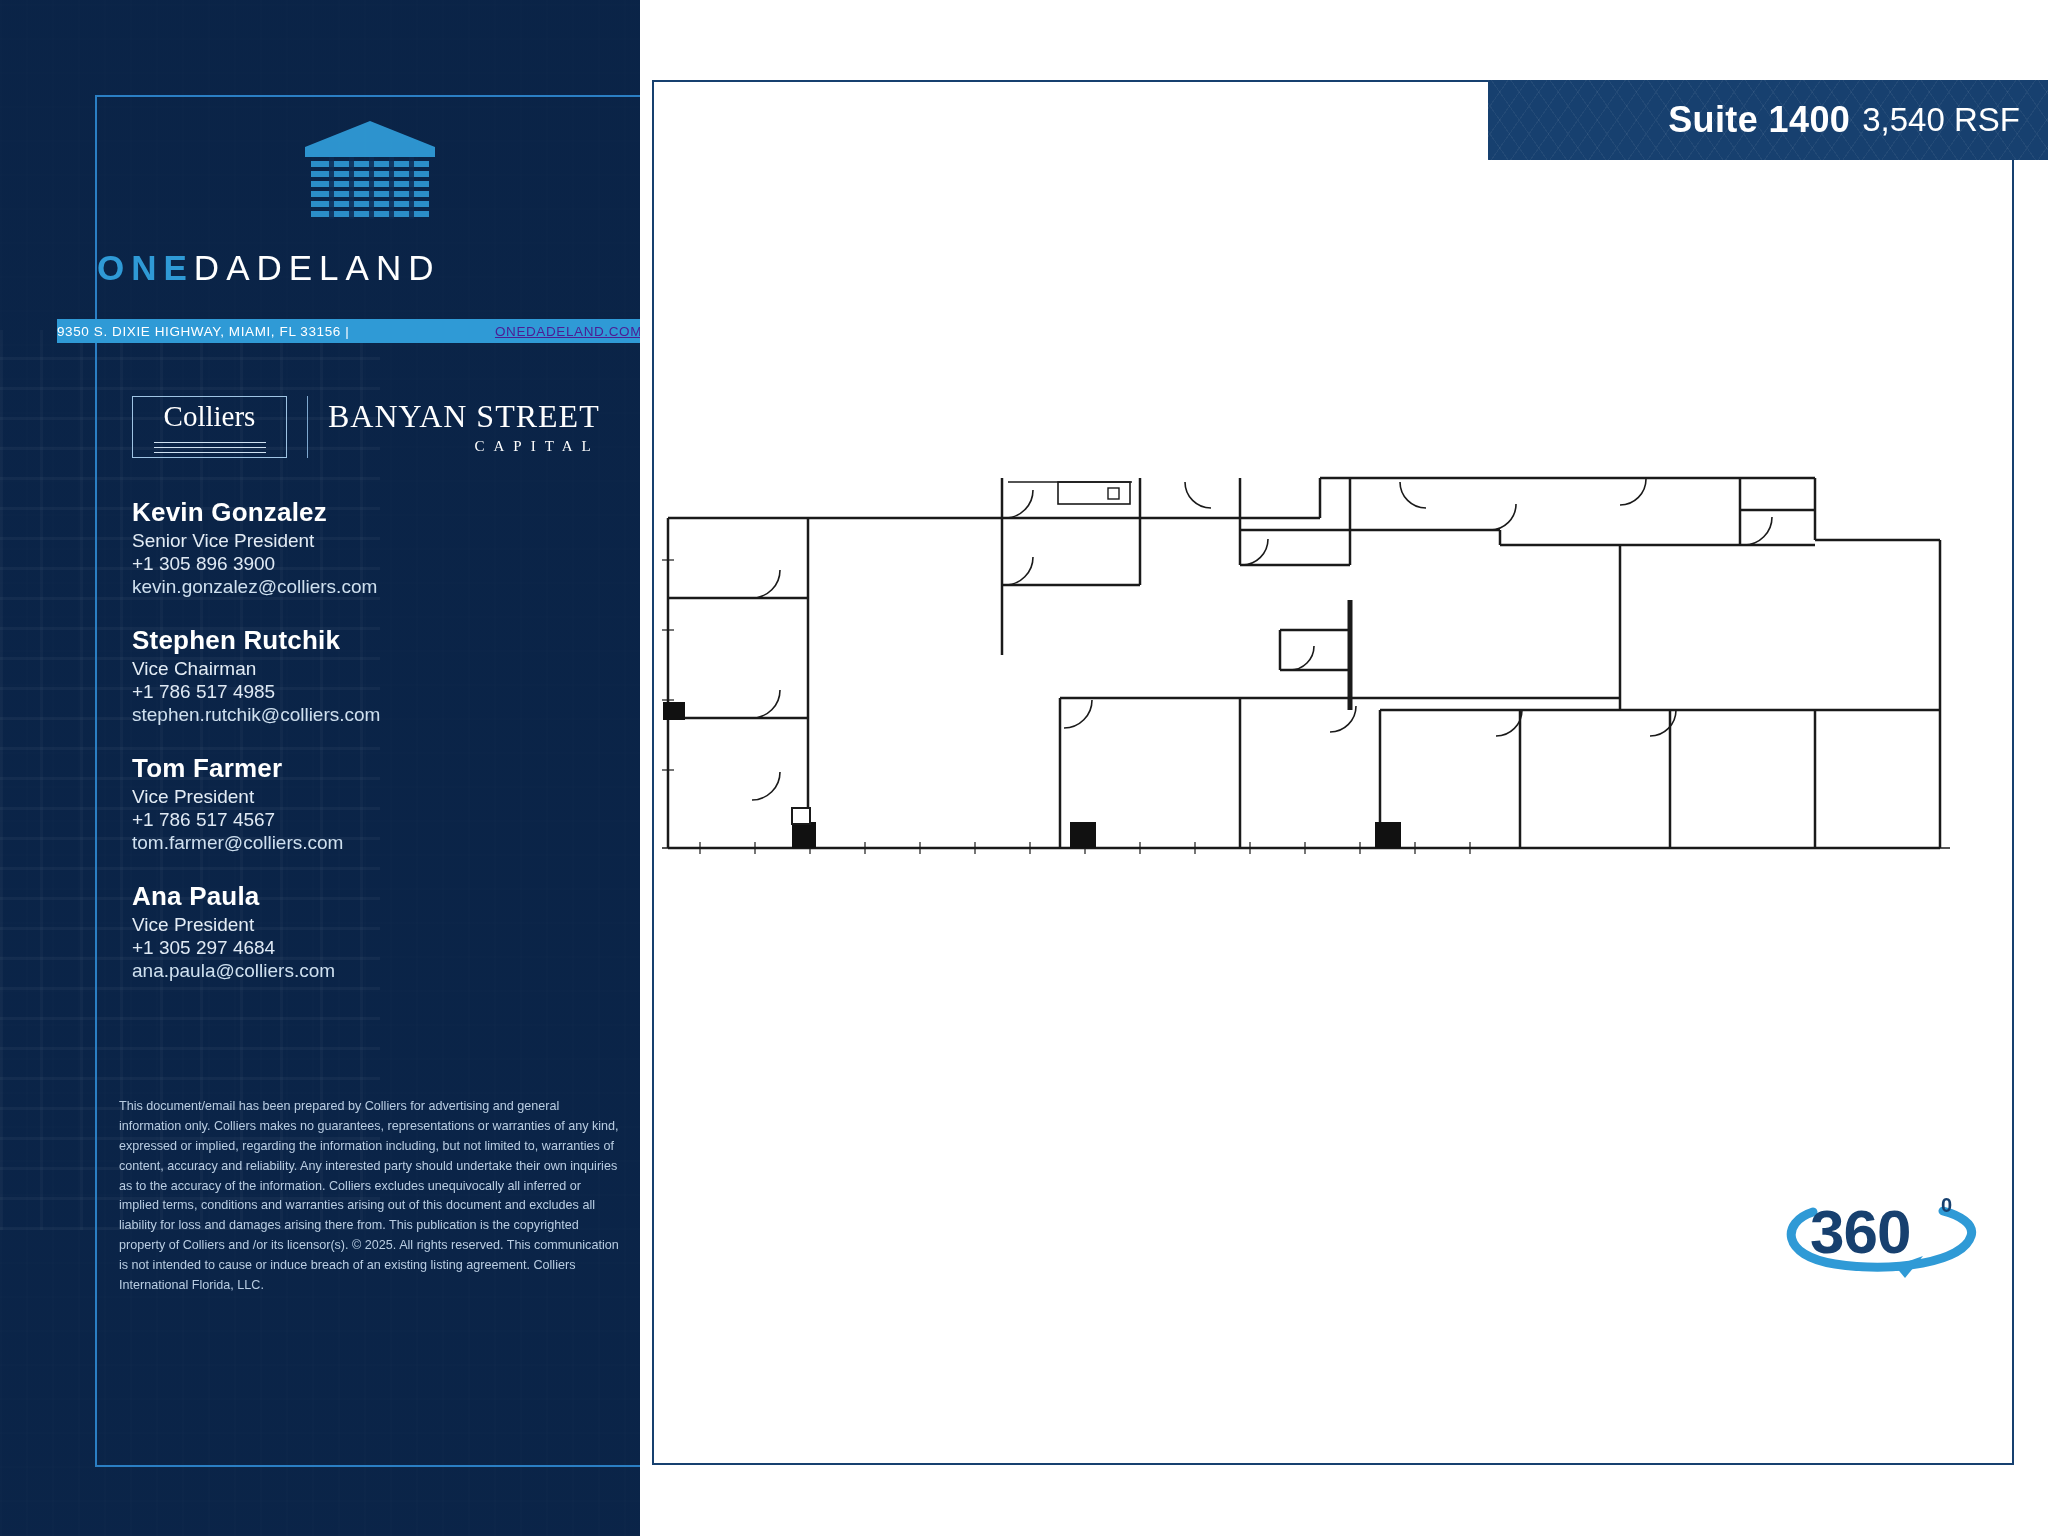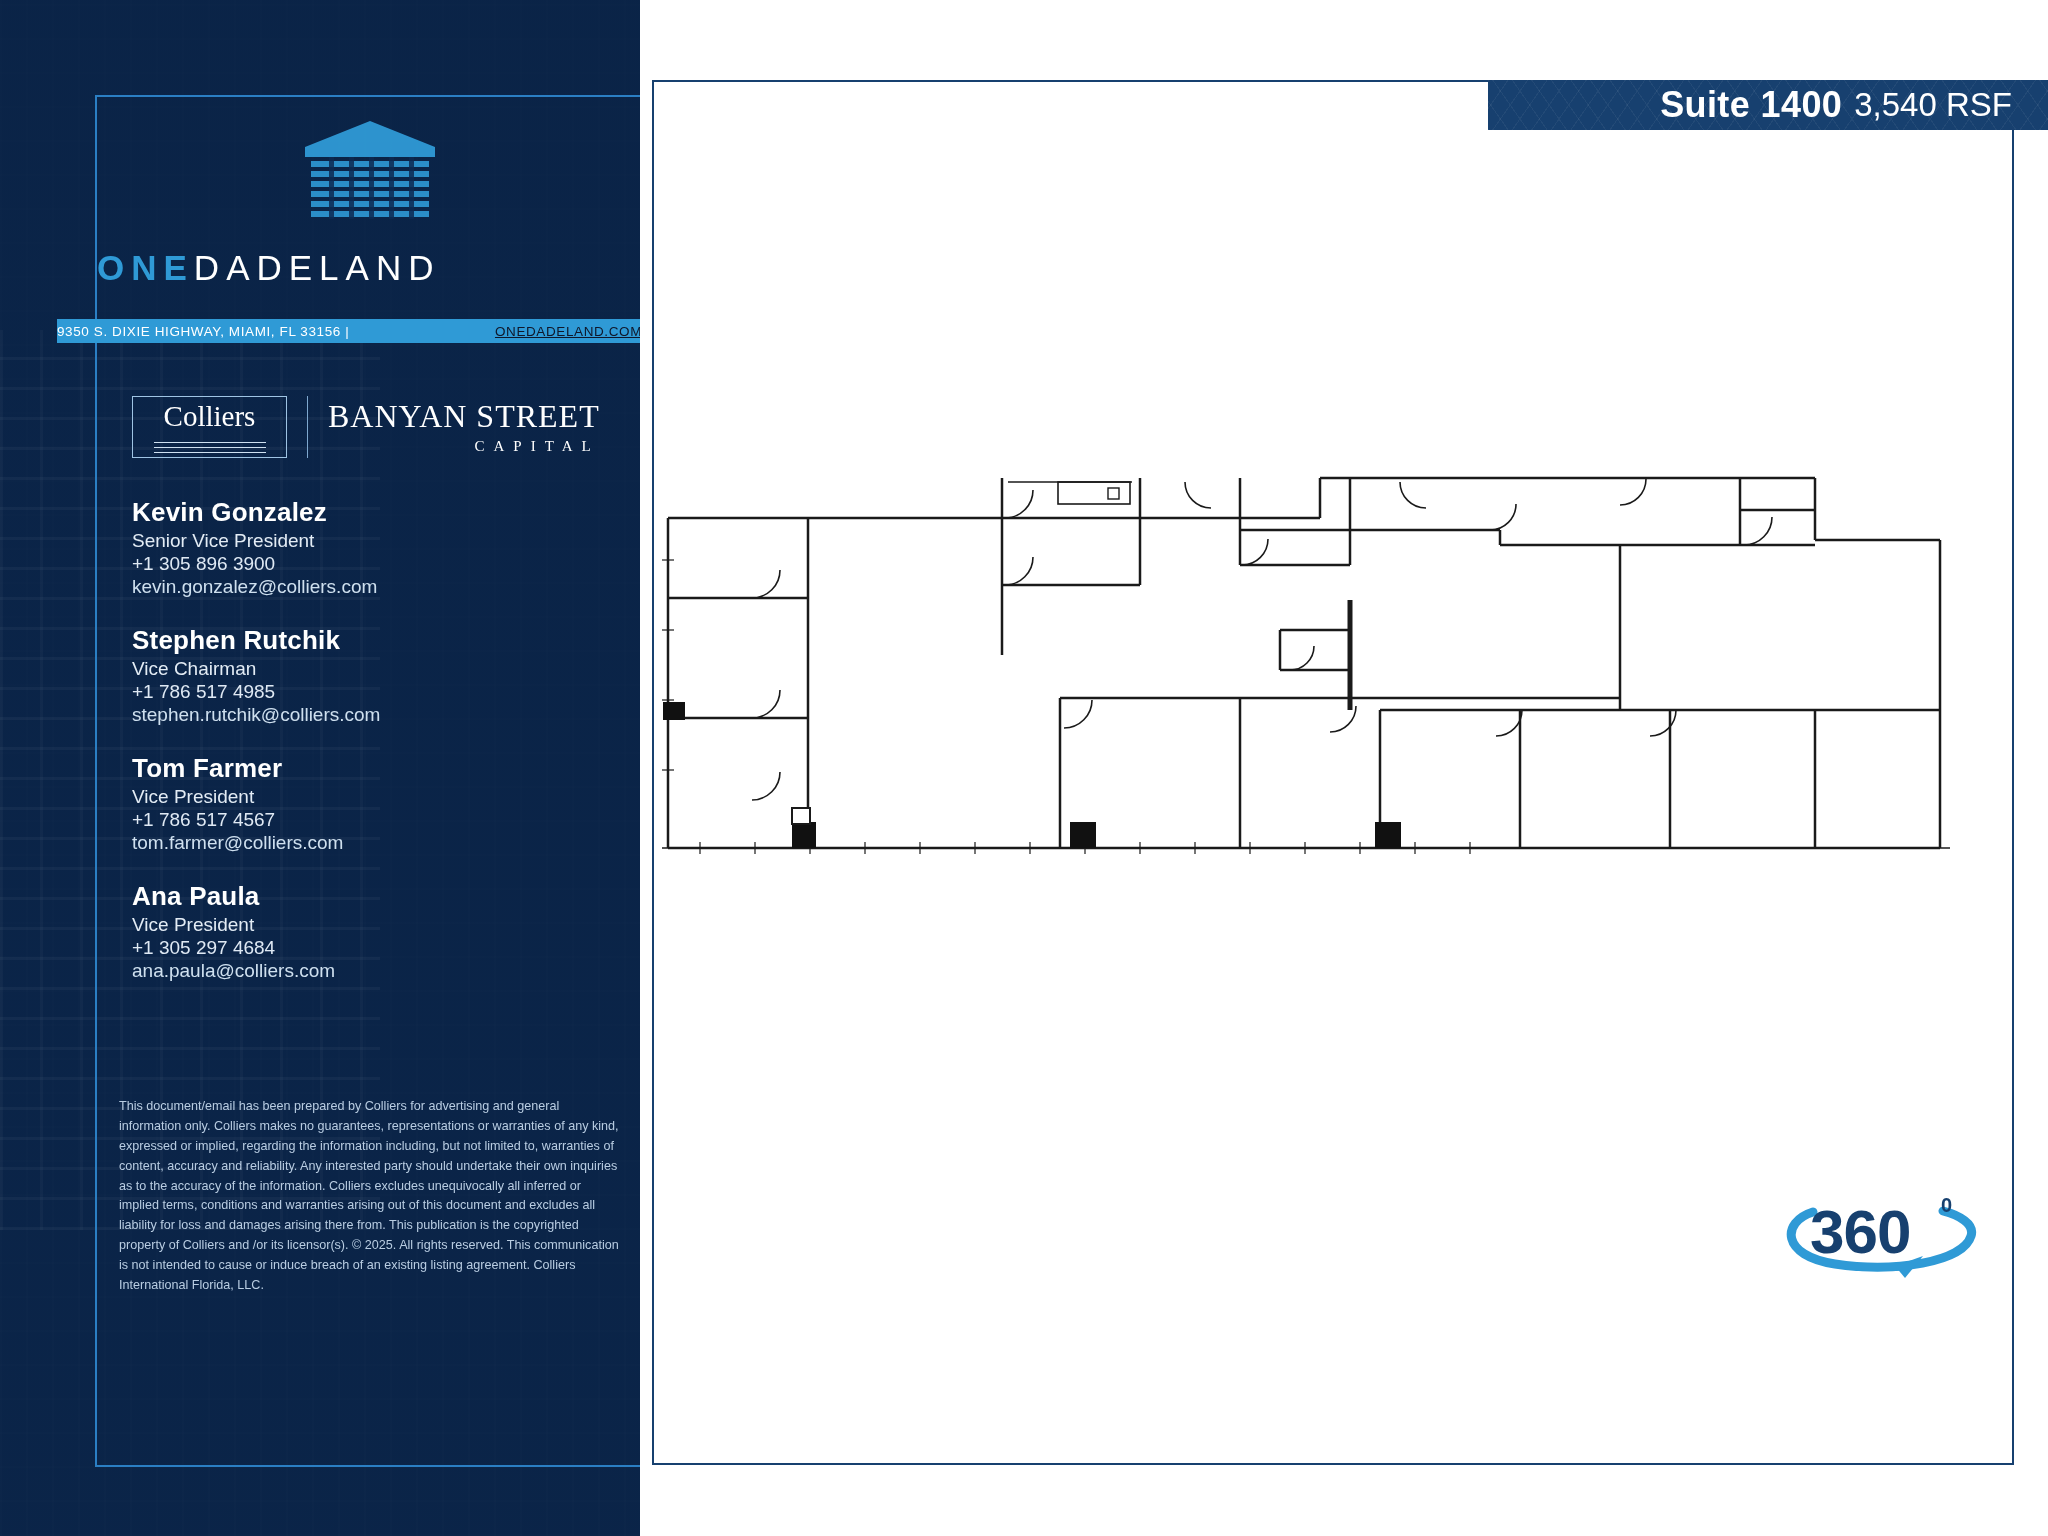--- a/index.html
+++ b/index.html
@@ -43,21 +43,21 @@
     margin-top:16px;font-size:35px;letter-spacing:7px;color:#ffffff;
     font-family:"Liberation Sans", sans-serif;
   }
   .logo-text .one{color:#2f9ad6;font-weight:bold;}
   .logo-text .dade{color:#ffffff;font-weight:300;}
   .addr-bar{
     position:absolute;left:-40px;top:222px;width:585px;height:24px;
     background:#2f9ad6;color:#ffffff;font-size:13.5px;letter-spacing:.6px;
     display:flex;align-items:center;justify-content:space-between;
   }
-  .addr-bar a{color:#0f172a;text-decoration:underline;}
+  .addr-bar a{color:#4c1d95;text-decoration:underline;}
 
   
   .brokers{
     position:absolute;left:35px;top:290px;width:500px;height:80px;
     display:flex;align-items:center;
   }
   .colliers-box{
     width:155px;height:62px;border:1px solid #9fc4e4;box-sizing:border-box;
     display:flex;flex-direction:column;align-items:center;justify-content:center;
     color:#ffffff;
@@ -86,24 +86,24 @@
 
   
   #right-page{
     position:absolute;left:640px;top:0;width:1408px;height:1536px;background:#ffffff;
   }
   #sheet-border{
     position:absolute;left:12px;top:80px;width:1362px;height:1385px;
     border:2px solid #17406f;box-sizing:border-box;
   }
   #suite-banner{
-    position:absolute;right:0;top:80px;width:560px;height:50px;
+    position:absolute;right:0;top:80px;width:560px;height:80px;
     background:#17406f;color:#ffffff;
     display:flex;align-items:center;justify-content:flex-end;
-    padding-right:36px;box-sizing:border-box;
+    padding-right:28px;box-sizing:border-box;
     background-image:
       repeating-linear-gradient(125deg, rgba(255,255,255,0.05) 0 1px, rgba(255,255,255,0) 1px 16px),
       repeating-linear-gradient(55deg, rgba(255,255,255,0.05) 0 1px, rgba(255,255,255,0) 1px 16px);
   }
   #suite-banner .s-num{font-size:36px;font-weight:bold;letter-spacing:.4px;}
   #suite-banner .s-rsf{font-size:33px;font-weight:300;margin-left:12px;}
 
   
   #floorplan{position:absolute;left:0;top:470px;width:1408px;height:420px;}
   #floorplan svg{display:block;}

